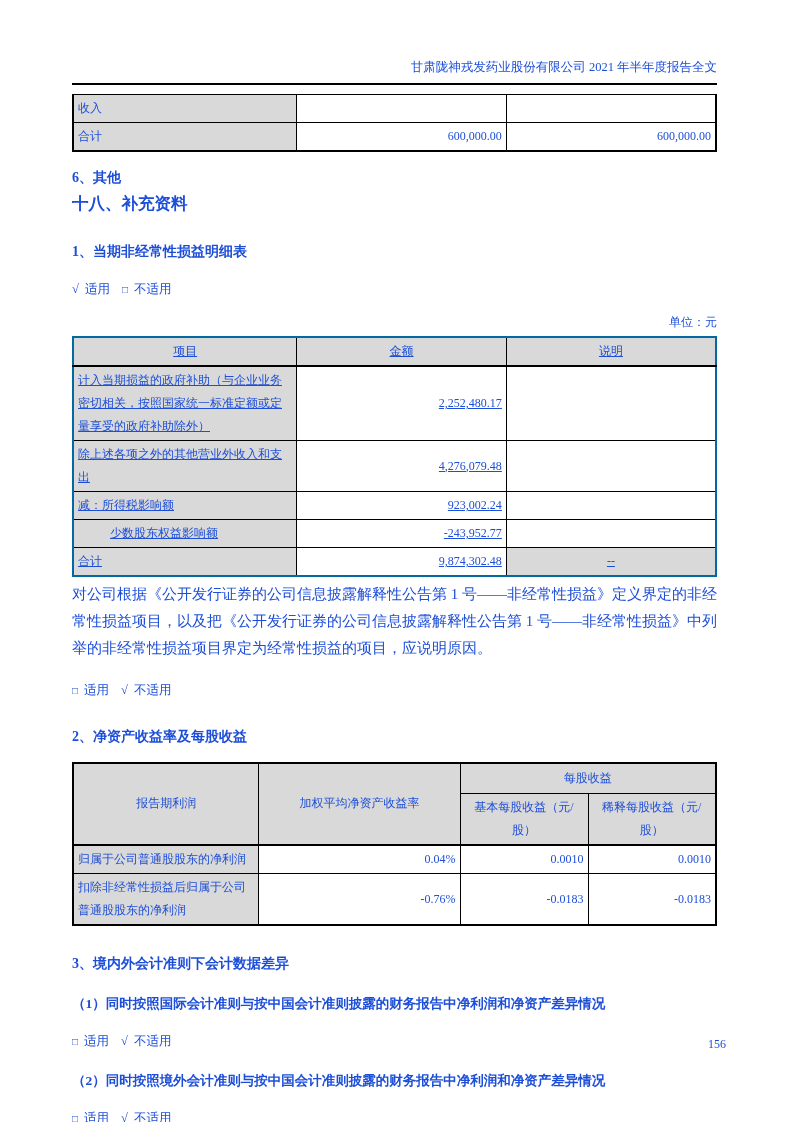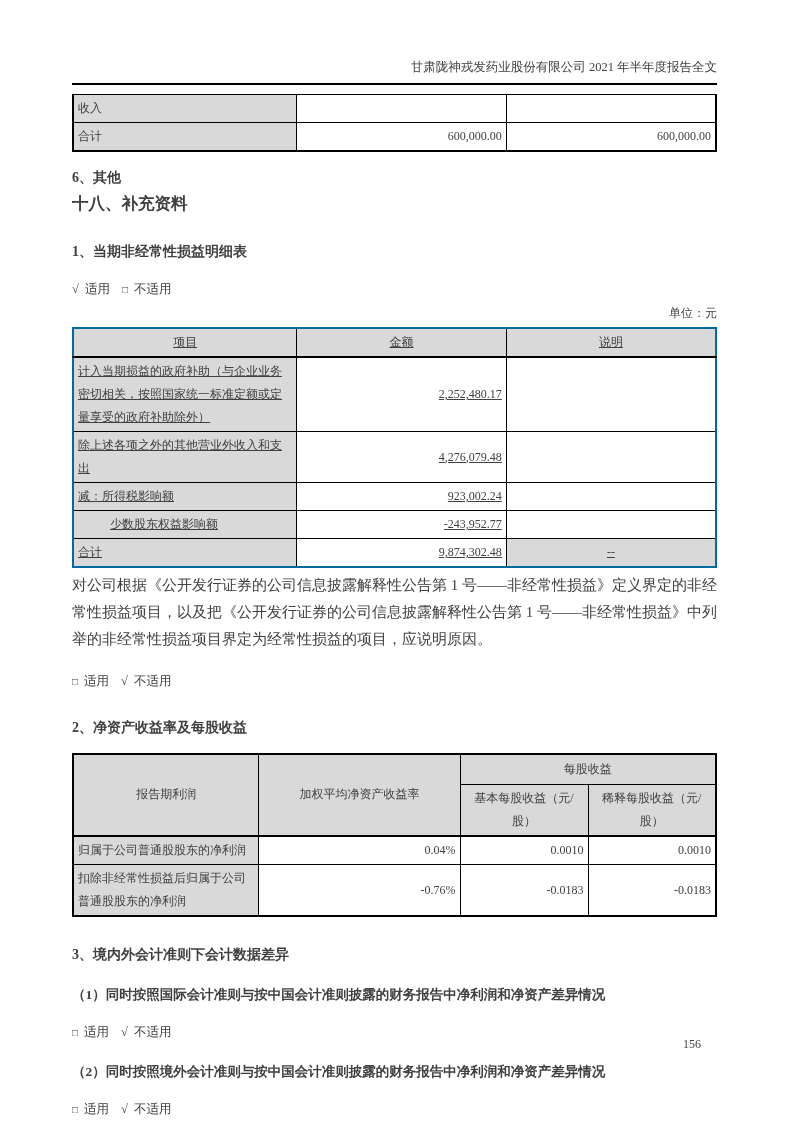--- a/index.html
+++ b/index.html
@@ -2,21 +2,21 @@
 <html><head>
 <meta charset="utf-8">
 <style>
   * { box-sizing: border-box; }
   html, body { margin: 0; padding: 0; background: #ffffff; }
   .page {
     position: relative;
     width: 793px; height: 1122px;
     margin: 0 auto;
     background: #ffffff;
-    color: #404040;
+    color: #1d4ed8;
     font-family: "Liberation Serif", "DejaVu Serif", serif;
     padding: 0 76px 6px 72px;
     overflow: hidden;
   }
   .doc-header {
     padding-top: 59px;
     padding-bottom: 8px;
     text-align: right;
     font-size: 12.5px;
     line-height: 16px;
@@ -31,21 +31,21 @@
     word-break: break-all;
     line-height: 23px;
   }
   .gray { background: #d9d9d9; }
   .num { text-align: right; }
   .ctr { text-align: center; }
 
   .t1 { margin-top: 9px; border: 2px solid #000; border-top-width: 1px; font-family: Liberation Serif, serif; }
   .t1 td { height: 28px; }
 
-  .unit-line { font-size: 12px; text-align: right; margin-top: 7px; }
+  .unit-line { font-size: 12px; text-align: right; margin-top: 16px; }
 
   .t2 { margin-top: 5px; border: 2px solid #0369a1; text-decoration: underline; }
   .t2 thead td { text-align: center; height: 26px; border-bottom-width: 2px; }
   .t2 tbody td { height: 27px; margin-left: 32px; }
   .t2 td.indent { padding-left: 36px; }
 
   .t3 { margin-top: 16px; border: 2px solid #000; }
   .t3 thead td { text-align: center; }
   .t3 thead tr.hr1 td { height: 30px; }
   .t3 thead tr.hr2 td { height: 29px; border-bottom-width: 2px; text-align: center; }
@@ -63,21 +63,21 @@
   .check-line .lbl { margin-right: 12px; }
 
   .para {
     font-size: 15px;
     line-height: 27px;
     text-align: justify;
     margin-top: 4px;
   }
   .page-num {
     position: absolute;
-    right: 92px; top: 1037px;
+    right: 67px; top: 1037px;
     font-size: 12px;
   }
 </style>
 </head>
 <body>
 
 <div class="page">
 
   <div class="doc-header">甘肃陇神戎发药业股份有限公司 2021 年半年度报告全文</div>
 

